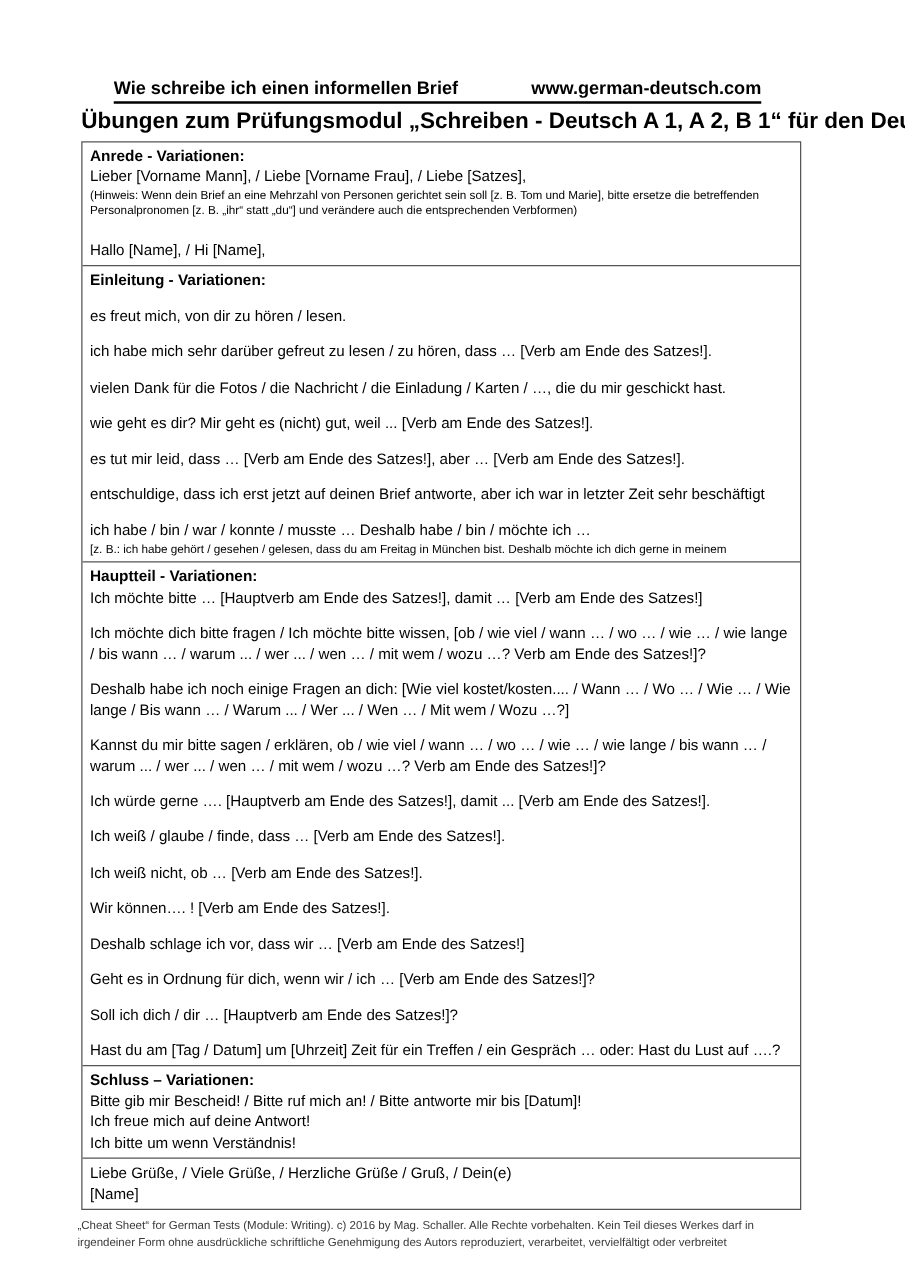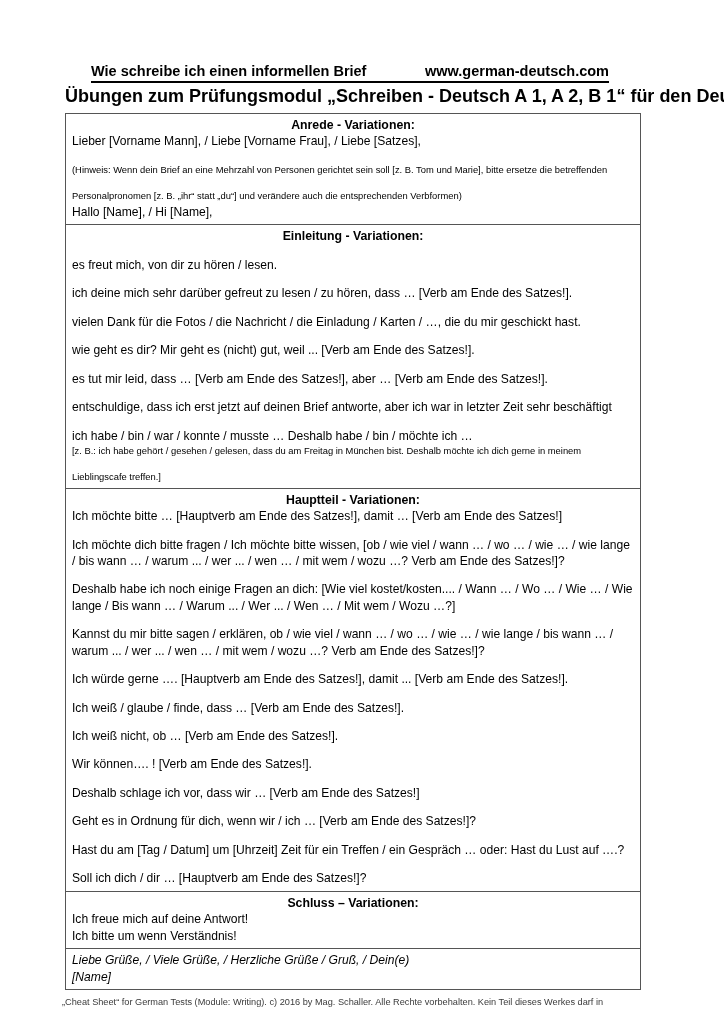--- a/index.html
+++ b/index.html
@@ -53,42 +53,41 @@
   
   .sheet {
     margin: 0 55px 0 65px;
     border: 1px solid #555;
     box-sizing: border-box;
   }
   .section {
     border-bottom: 1px solid #555;
     padding: 3px 6px 4px 6px;
   }
-  .section:last-child { border-bottom: none; font-style: italic; }
+  .section:last-child { border-bottom: none; }
 
   .sec-head {
     font-weight: bold;
     font-size: 12.3px;
     line-height: 1.35;
     margin: 0 0 0 0;
-    text-align: center;
   }
   .line {
     font-size: 12.1px;
     line-height: 1.36;
     margin: 0;
   }
   .line.sp { margin-top: 12px; }
-  .line.sp-sm { margin-top: 2px; }
+  .line.sp-sm { margin-top: 18px; }
   .note {
     font-size: 9.4px;
     line-height: 1.3;
     margin: 1px 0 0 0;
   }
-  .note.tight { margin-top: 14px; }
+  .note.tight { margin-top: 0px; }
 
   
   .footer {
     margin: 6px 62px 0 62px;
     text-align: left;
     font-size: 9.2px;
     line-height: 1.45;
     color: #3a3a3a;
   }
 </style>
@@ -111,56 +110,57 @@
       <div class="sec-head">Anrede - Variationen:</div>
       <div class="line">Lieber [Vorname Mann], / Liebe [Vorname Frau], / Liebe [Satzes],</div>
       <div class="note tight">(Hinweis: Wenn dein Brief an eine Mehrzahl von Personen gerichtet sein soll [z. B. Tom und Marie],  bitte ersetze die betreffenden</div>
       <div class="note tight">Personalpronomen [z. B. „ihr“ statt „du“] und verändere auch die entsprechenden Verbformen)</div>
       <div class="line sp-sm">Hallo [Name], / Hi [Name],</div>
     </div>
 
     <div class="section">
       <div class="sec-head">Einleitung - Variationen:</div>
       <div class="line sp">es freut mich, von dir zu hören / lesen.</div>
-      <div class="line sp">ich deine mich sehr darüber gefreut zu lesen / zu hören, dass … [Verb am Ende des Satzes!].</div>
+      <div class="line sp">ich habe mich sehr darüber gefreut zu lesen / zu hören, dass … [Verb am Ende des Satzes!].</div>
       <div class="line sp">vielen Dank für die Fotos / die Nachricht / die Einladung / Karten / …, die du mir geschickt hast.</div>
       <div class="line sp">wie geht es dir? Mir geht es (nicht) gut, weil  ... [Verb am Ende des Satzes!].</div>
       <div class="line sp">es tut mir leid, dass  … [Verb am Ende des Satzes!], aber … [Verb am Ende des Satzes!].</div>
       <div class="line sp">entschuldige, dass ich erst jetzt auf deinen Brief antworte, aber ich war in letzter Zeit sehr beschäftigt</div>
       <div class="line sp">ich habe / bin / war / konnte / musste … Deshalb  habe / bin / möchte ich  …</div>
       <div class="note">[z. B.: ich habe gehört / gesehen / gelesen, dass du am Freitag in München bist. Deshalb möchte ich dich gerne in meinem</div>
-      <div class="note tight">Lieblingscafe treffen.]</div>
     </div>
 
     <div class="section">
       <div class="sec-head">Hauptteil - Variationen:</div>
       <div class="line">Ich möchte bitte … [Hauptverb am Ende des Satzes!], damit … [Verb am Ende des Satzes!]</div>
       <div class="line sp">Ich möchte dich bitte fragen / Ich möchte bitte wissen, [ob / wie viel  / wann … / wo … / wie … / wie lange / bis wann … / warum ... / wer ... / wen … / mit wem / wozu …? Verb am Ende des Satzes!]?</div>
       <div class="line sp">Deshalb habe ich noch einige Fragen an dich: [Wie viel kostet/kosten.... / Wann … / Wo … / Wie … / Wie lange / Bis wann … / Warum ... / Wer ... / Wen … / Mit wem / Wozu …?]</div>
       <div class="line sp">Kannst du mir bitte sagen / erklären, ob / wie viel  / wann … / wo … / wie … / wie lange / bis wann … / warum ... / wer ... / wen … / mit wem / wozu …? Verb am Ende des Satzes!]?</div>
       <div class="line sp">Ich würde gerne …. [Hauptverb am Ende des Satzes!], damit ... [Verb am Ende des Satzes!].</div>
       <div class="line sp">Ich weiß / glaube / finde, dass … [Verb am Ende des Satzes!].</div>
       <div class="line sp">Ich weiß nicht, ob … [Verb am Ende des Satzes!].</div>
       <div class="line sp">Wir können…. ! [Verb am Ende des Satzes!].</div>
       <div class="line sp">Deshalb schlage ich vor, dass wir … [Verb am Ende des Satzes!]</div>
       <div class="line sp">Geht es in Ordnung für dich, wenn wir / ich … [Verb am Ende des Satzes!]?</div>
+      <div class="line sp">Soll ich dich / dir … [Hauptverb am Ende des Satzes!]?</div>
       <div class="line sp">Hast du am [Tag / Datum]  um [Uhrzeit] Zeit für ein Treffen  / ein Gespräch … oder: Hast du Lust auf ….?</div>
-      <div class="line sp">Soll ich dich / dir … [Hauptverb am Ende des Satzes!]?</div>
     </div>
 
     <div class="section">
       <div class="sec-head">Schluss – Variationen:</div>
+      <div class="line">Bitte gib mir Bescheid! / Bitte ruf mich an! / Bitte antworte mir bis [Datum]!</div>
       <div class="line">Ich freue mich auf  deine Antwort!</div>
       <div class="line">Ich bitte um wenn Verständnis!</div>
     </div>
 
     <div class="section">
       <div class="line">Liebe Grüße, / Viele Grüße, / Herzliche Grüße / Gruß, / Dein(e)</div>
       <div class="line">[Name]</div>
     </div>
 
   </div>
 
   <div class="footer">
     <div>„Cheat Sheet“ for German Tests (Module: Writing).  c) 2016 by Mag. Schaller. Alle Rechte vorbehalten. Kein Teil dieses Werkes darf in</div>
+    <div>irgendeiner Form ohne ausdrückliche schriftliche Genehmigung des Autors reproduziert, verarbeitet, vervielfältigt oder verbreitet</div>
   </div>
 
 </div>
 
 </body></html>

